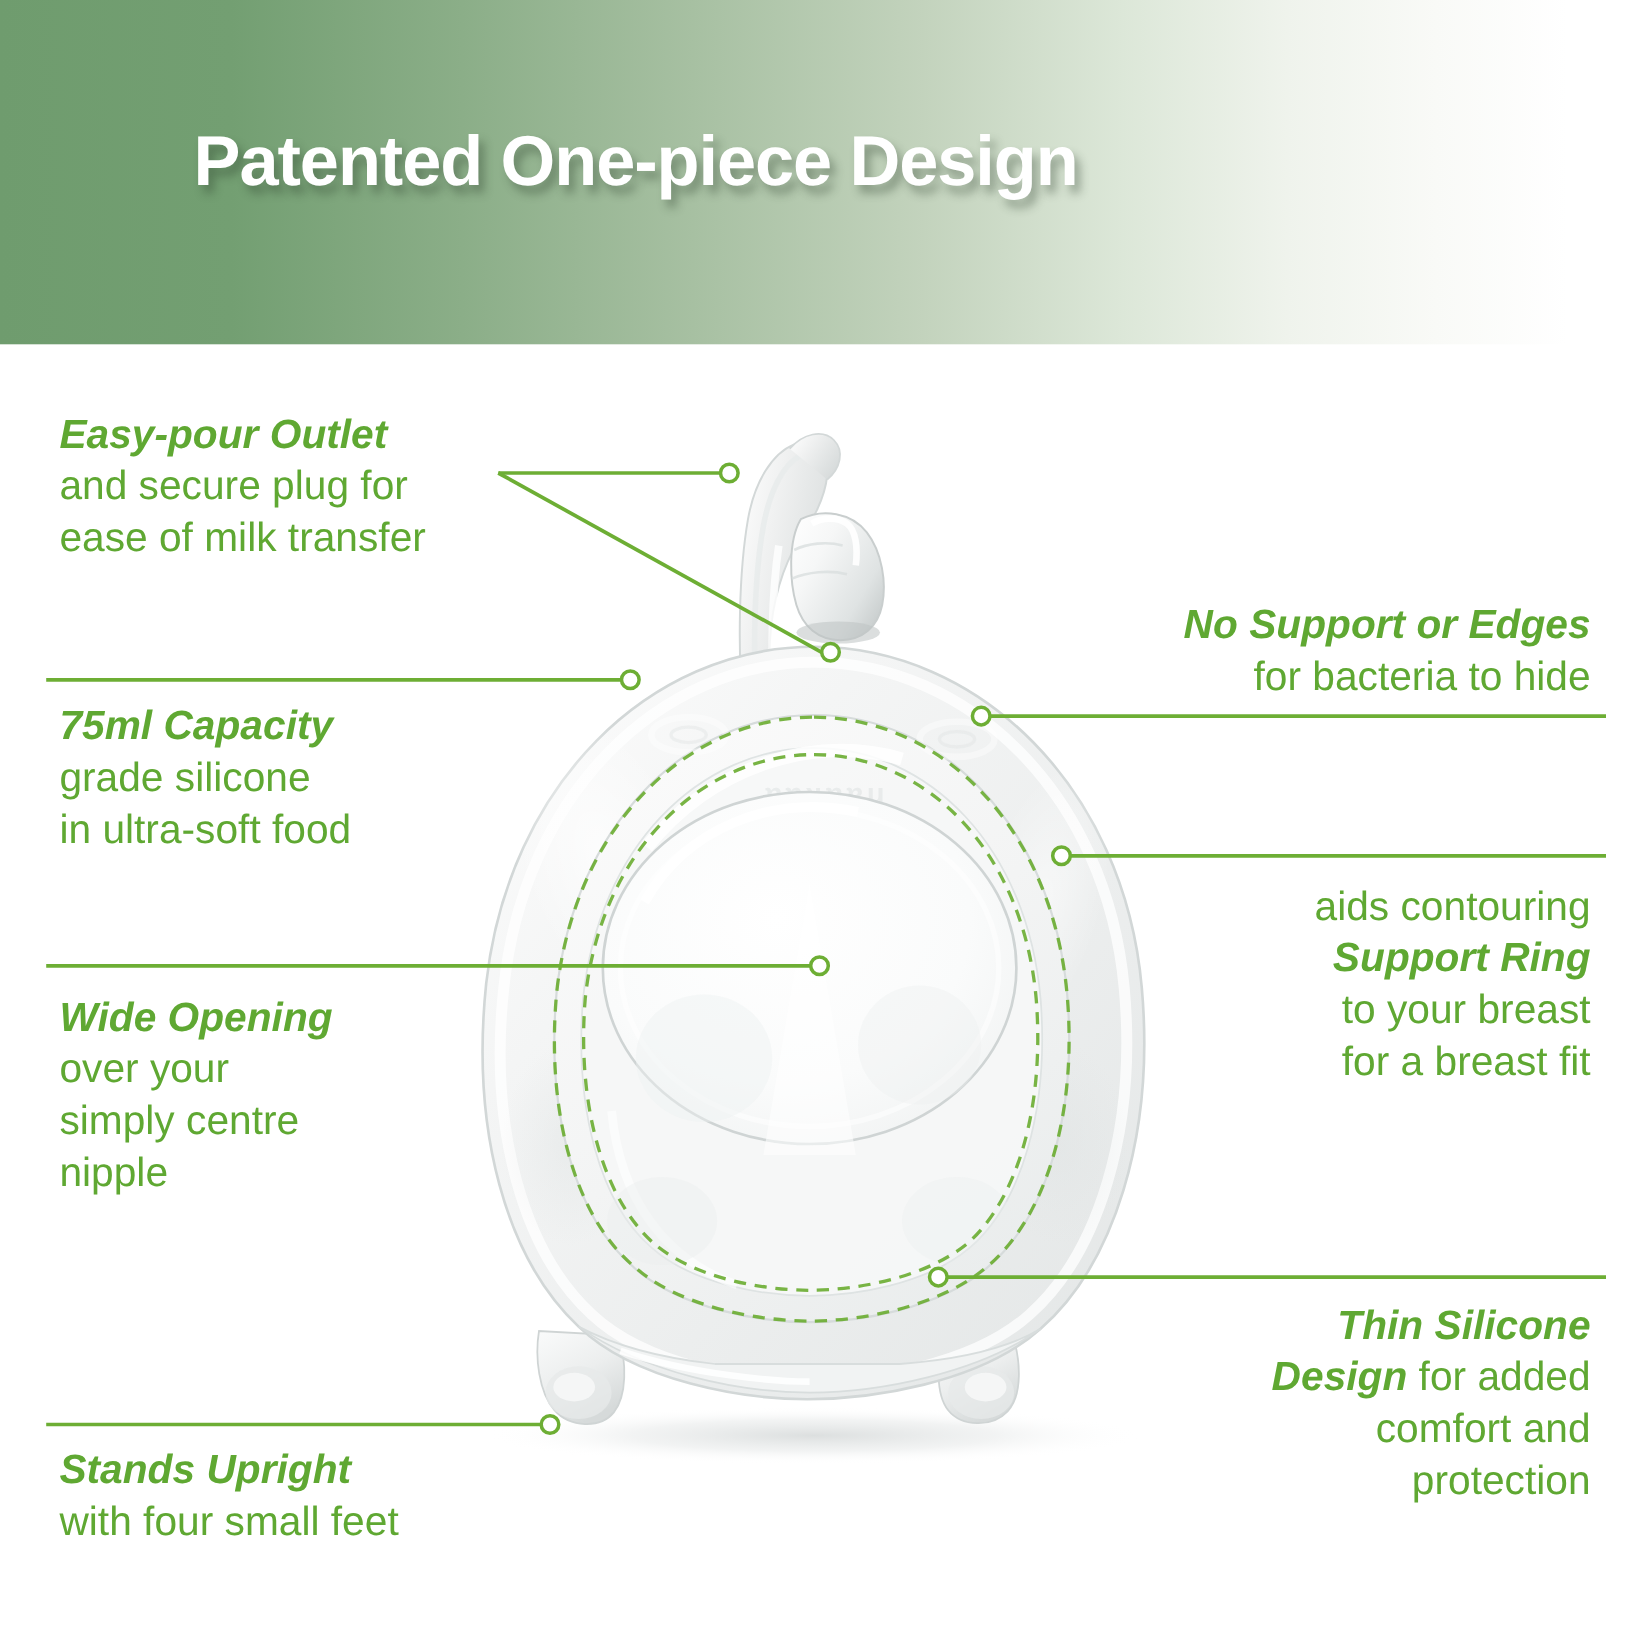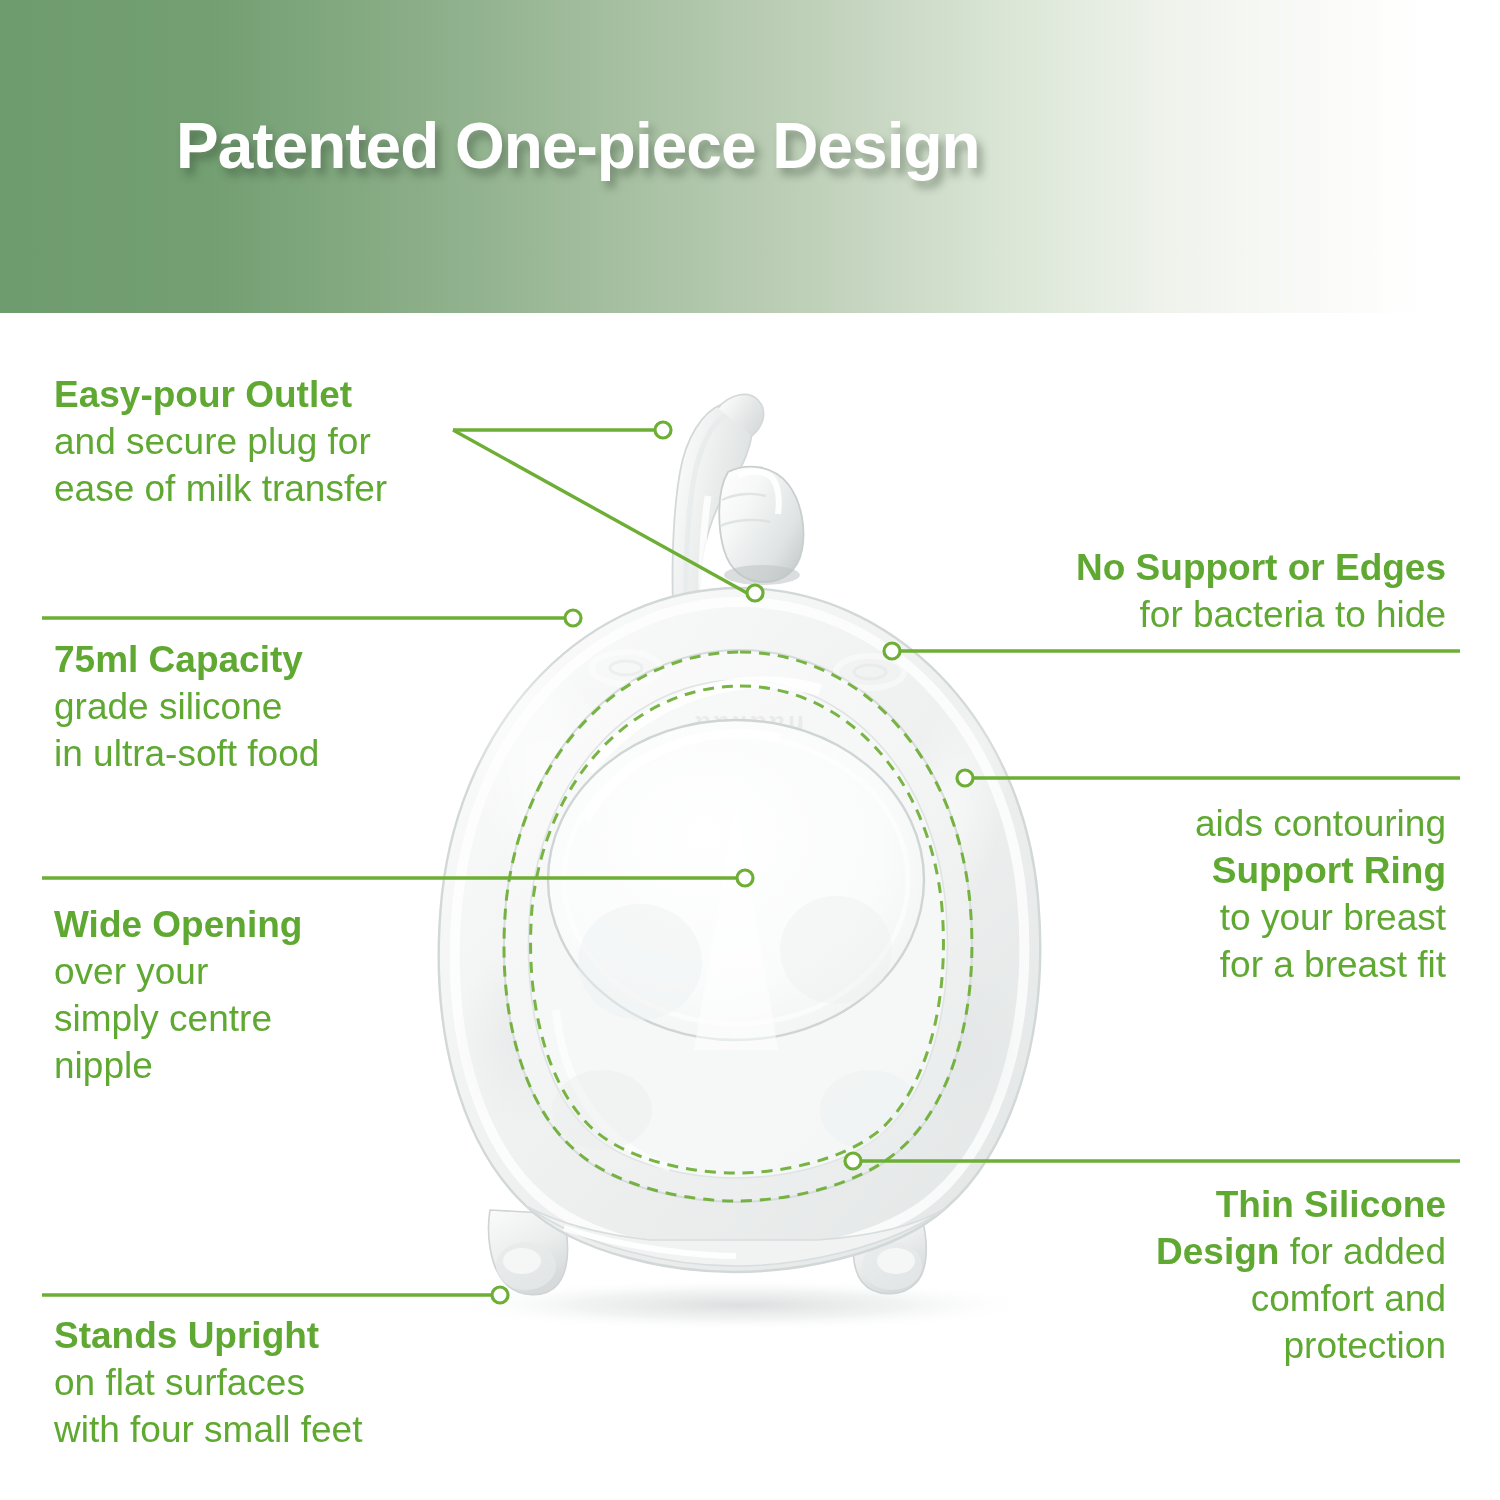--- a/index.html
+++ b/index.html
@@ -80,20 +80,21 @@
 
   
   .callout {
     position: absolute;
     color: #5FA832;
     font-size: 37px;
     line-height: 1.27;
   }
   .callout b {
     font-weight: bold;
+    font-style: italic;
   }
   .callout .ln {
     display: block;
     white-space: nowrap;
   }
   .callout.right {
     text-align: right;
   }
 
   .c-easy-pour   { left: 54px;  top: 372px; width: 430px; }
@@ -332,21 +333,20 @@
 
   <div class="callout c-wide">
     <span class="ln"><b>Wide Opening</b></span>
     <span class="ln">over your</span>
     <span class="ln">simply centre</span>
     <span class="ln">nipple</span>
   </div>
 
   <div class="callout c-stands">
     <span class="ln"><b>Stands Upright</b></span>
-    <span class="ln">on flat surfaces</span>
     <span class="ln">with four small feet</span>
   </div>
 
   <div class="callout right c-nojoints">
     <span class="ln"><b>No Support or Edges</b></span>
     <span class="ln">for bacteria to hide</span>
   </div>
 
   <div class="callout right c-support">
     <span class="ln">aids contouring</span>

